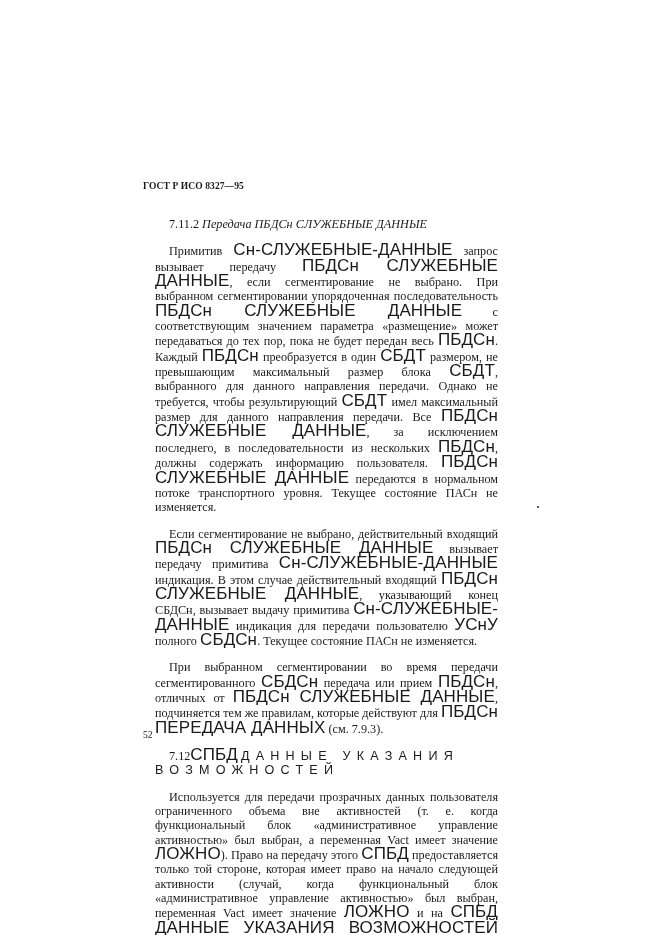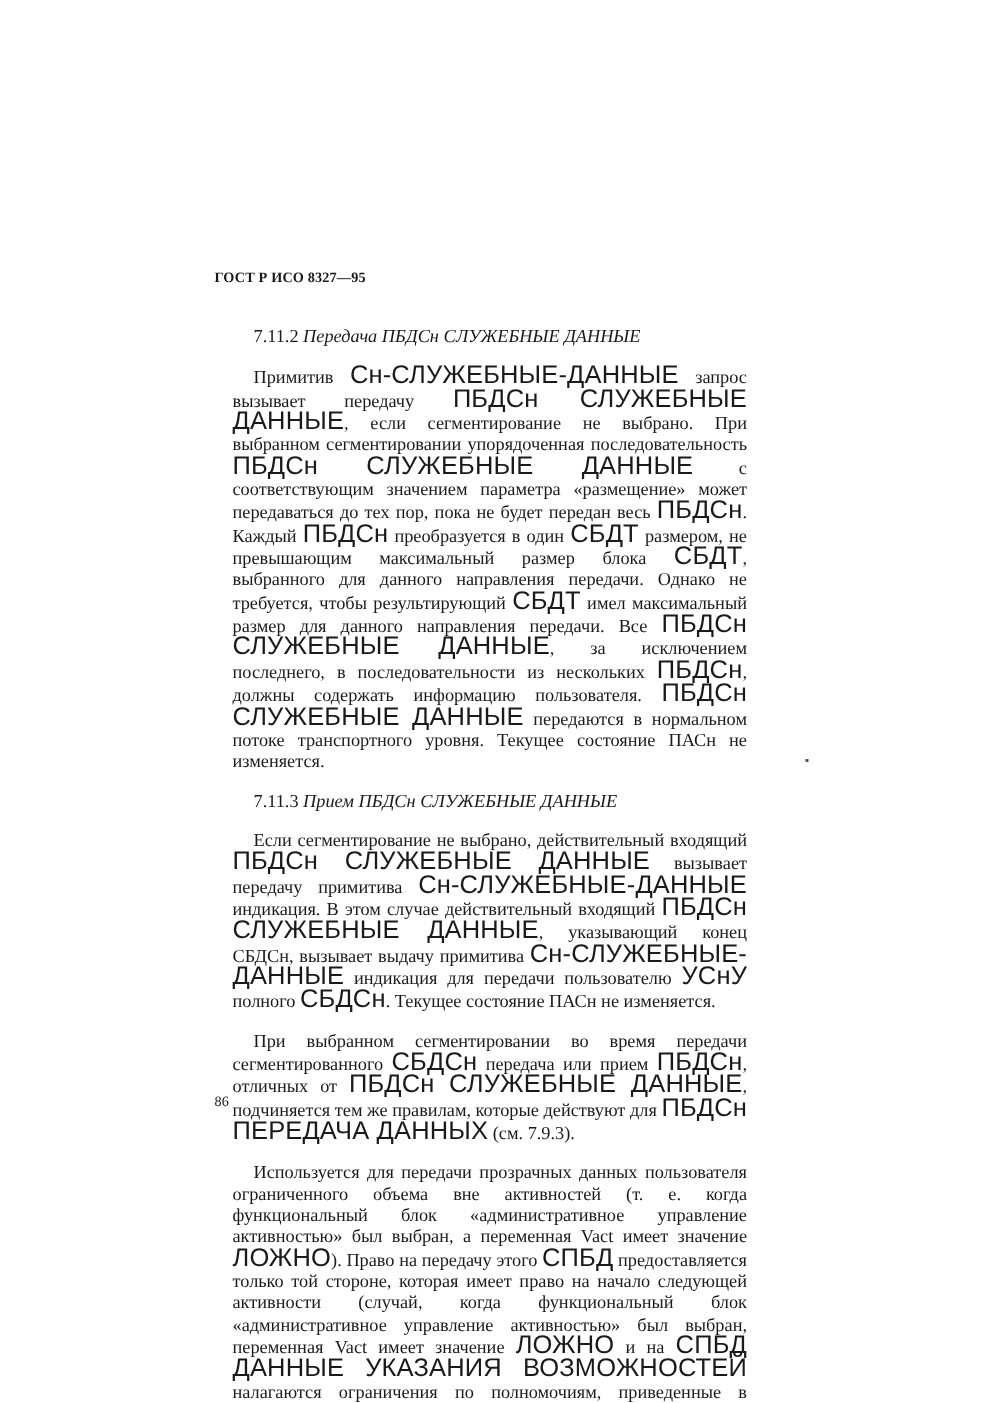--- a/index.html
+++ b/index.html
@@ -35,27 +35,27 @@
 <div class="page">
 
   <div class="header">ГОСТ Р ИСО 8327—95</div>
 
   <div class="body">
 
     <p><span class="sec-num">7.11.2</span> <span class="sec-title">Передача ПБДСн СЛУЖЕБНЫЕ ДАННЫЕ</span></p>
 
     <p><span>Примитив </span><span class="sans">Сн-СЛУЖЕБНЫЕ-ДАННЫЕ</span><span> запрос вызывает передачу </span><span class="sans">ПБДСн СЛУЖЕБНЫЕ ДАННЫЕ</span><span>, если сегментирование не выбрано. При выбранном сегментировании упорядоченная последовательность </span><span class="sans">ПБДСн СЛУЖЕБНЫЕ ДАННЫЕ</span><span> с соответствующим значением параметра «размещение» может передаваться до тех пор, пока не будет передан весь </span><span class="sans">ПБДСн</span><span>. Каждый </span><span class="sans">ПБДСн</span><span> преобразуется в один </span><span class="sans">СБДТ</span><span> размером, не превышающим максимальный размер блока </span><span class="sans">СБДТ</span><span>, выбранного для данного направления передачи. Однако не требуется, чтобы результирующий </span><span class="sans">СБДТ</span><span> имел максимальный размер для данного направления передачи. Все </span><span class="sans">ПБДСн СЛУЖЕБНЫЕ ДАННЫЕ</span><span>, за исключением последнего, в последовательности из нескольких </span><span class="sans">ПБДСн</span><span>, должны содержать информацию пользователя. </span><span class="sans">ПБДСн СЛУЖЕБНЫЕ ДАННЫЕ</span><span> передаются в нормальном потоке транспортного уровня. Текущее состояние ПАСн не изменяется.</span></p>
 
-    <p><span class="sec-num">7.11.3</span> <span class="sec-title">Прием ПБДСн СЛУЖЕБНЫЕ ДАННЫЕ</span></p>
 
     <p><span>Если сегментирование не выбрано, действительный входящий </span><span class="sans">ПБДСн СЛУЖЕБНЫЕ ДАННЫЕ</span><span> вызывает передачу примитива </span><span class="sans">Сн-СЛУЖЕБНЫЕ-ДАННЫЕ</span><span> индикация. В этом случае действительный входящий </span><span class="sans">ПБДСн СЛУЖЕБНЫЕ ДАННЫЕ</span><span>, указывающий конец СБДСн, вызывает выдачу примитива </span><span class="sans">Сн-СЛУЖЕБНЫЕ-ДАННЫЕ</span><span> индикация для передачи пользователю </span><span class="sans">УСнУ</span><span> полного </span><span class="sans">СБДСн</span><span>. Текущее состояние ПАСн не изменяется.</span></p>
 
     <p class="gap"><span>При выбранном сегментировании во время передачи сегментированного </span><span class="sans">СБДСн</span><span> передача или прием </span><span class="sans">ПБДСн</span><span>, отличных от </span><span class="sans">ПБДСн СЛУЖЕБНЫЕ ДАННЫЕ</span><span>, подчиняется тем же правилам, которые действуют для </span><span class="sans">ПБДСн ПЕРЕДАЧА ДАННЫХ</span><span> (см. 7.9.3).</span></p>
 
+    <p style="text-align:left;"><span class="sec-num">7.12</span><span class="sans">СПБД</span> <span class="spaced">ДАННЫЕ УКАЗАНИЯ ВОЗМОЖНОСТЕЙ</span></p>
 
     <p><span>Используется для передачи прозрачных данных пользователя ограниченного объема вне активностей (т. е. когда функциональный блок «административное управление активностью» был выбран, а переменная Vact имеет значение </span><span class="sans">ЛОЖНО</span><span>). Право на передачу этого </span><span class="sans">СПБД</span><span> предоставляется только той стороне, которая имеет право на начало следующей активности (случай, когда функциональный блок «административное управление активностью» был выбран, переменная Vact имеет значение </span><span class="sans">ЛОЖНО</span><span> и на </span><span class="sans">СПБД ДАННЫЕ УКАЗАНИЯ ВОЗМОЖНОСТЕЙ</span><span> налагаются ограничения по полномочиям, приведенные в таблице 5).</span></p>
 
   </div>
 
   <div class="speck"></div>
 
-  <div class="pagenum">86</div>
+  <div class="pagenum">52</div>
 </div>
 
 </body></html>

